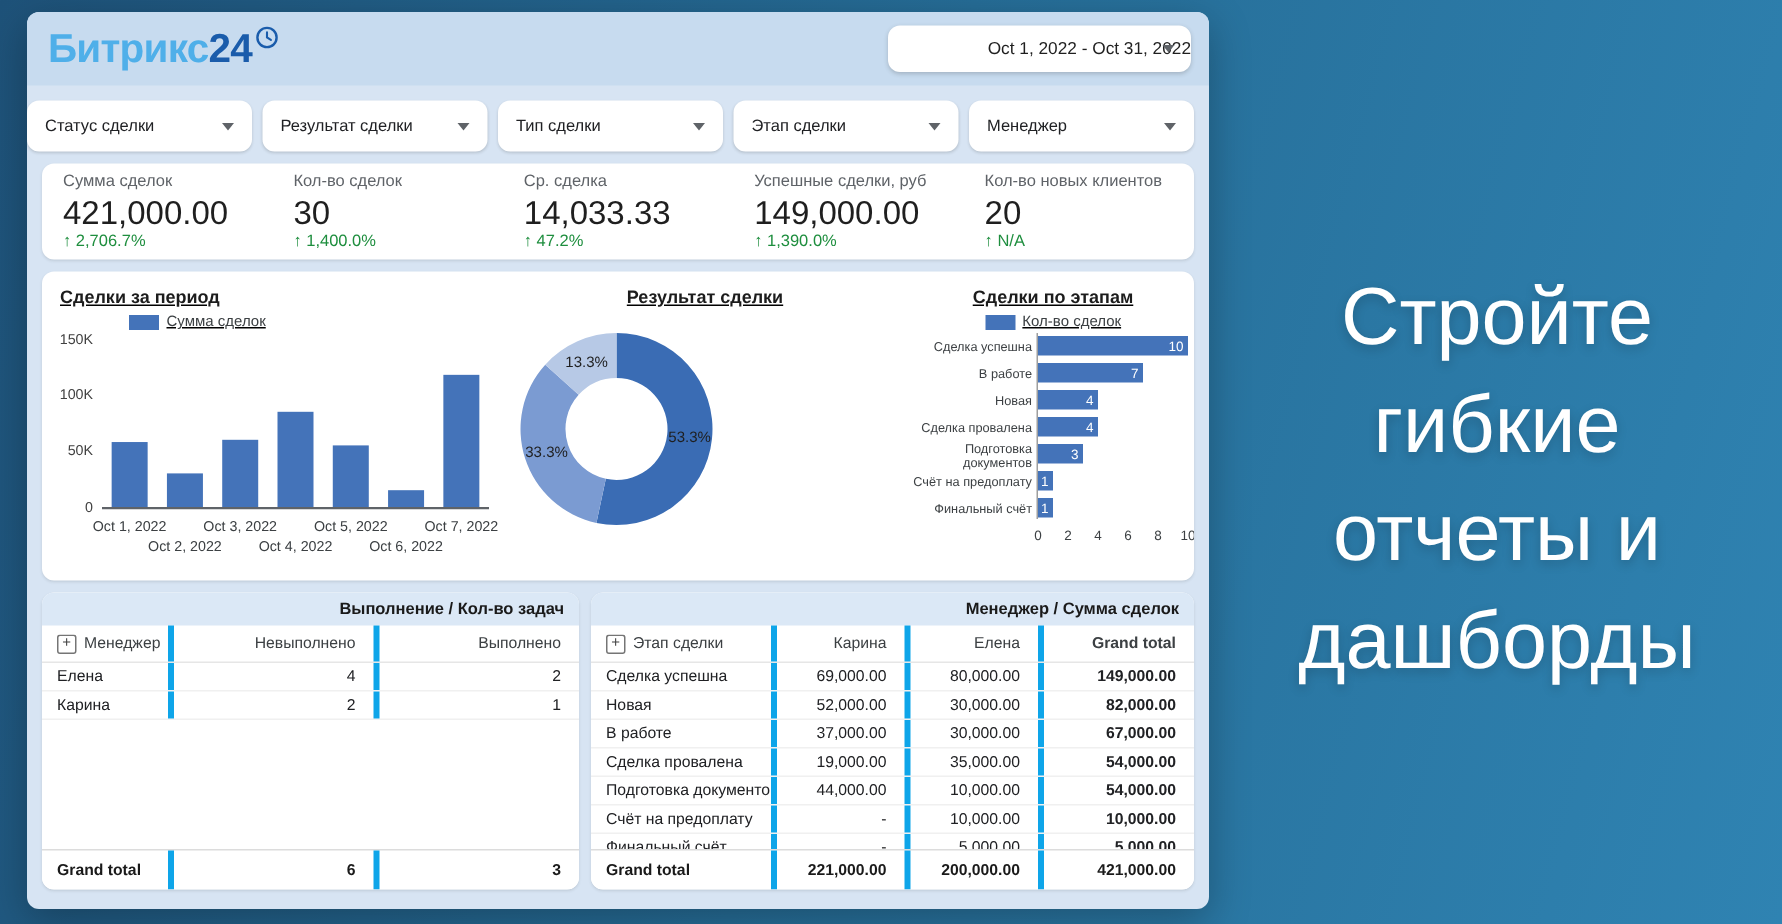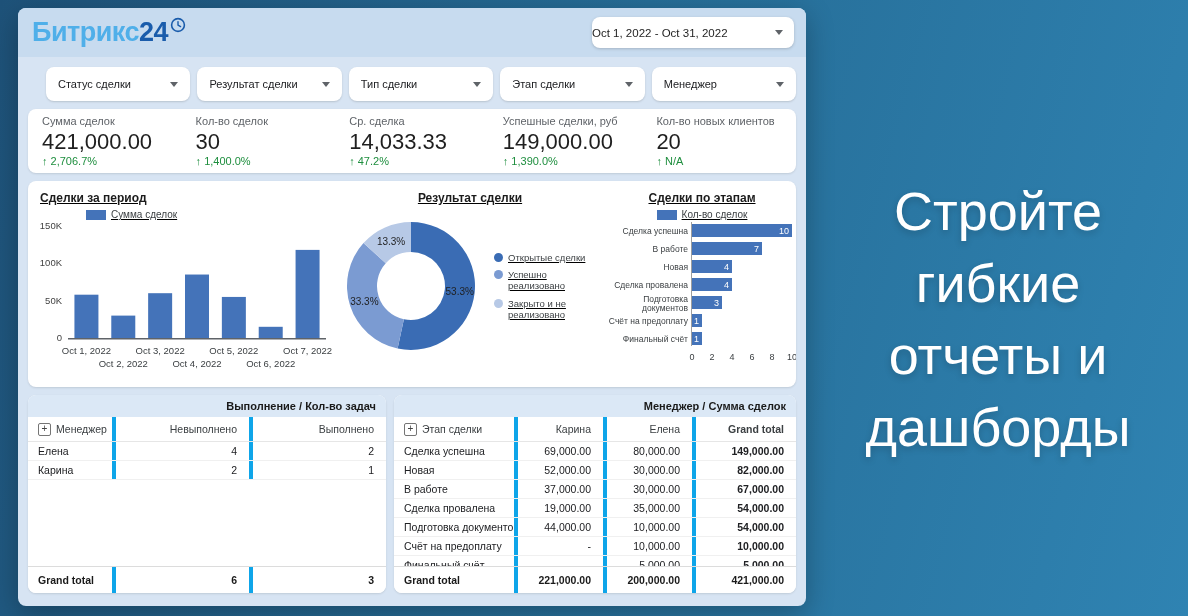--- a/index.html
+++ b/index.html
@@ -16,26 +16,26 @@
   .band{
     height:49px;background:#c7dbef;display:flex;align-items:center;
     justify-content:space-between;padding:0 12px 0 14px;
   }
   .logo{font-size:27px;font-weight:bold;letter-spacing:-.5px;line-height:1;display:flex;align-items:flex-start;}
   .logo .lg1{color:#4fafe9;}
   .logo .lg2{color:#1a5cab;}
   .clock-ic{margin:-2px 0 0 2px;}
   .date-pill{
     width:202px;height:31px;background:#fff;border-radius:8px;position:relative;
-    display:flex;align-items:center;justify-content:flex-start;font-size:11.5px;color:#1f1f1f;
+    display:flex;align-items:center;justify-content:flex-end;font-size:11.5px;color:#1f1f1f;
     box-shadow:0 1px 3px rgba(60,64,67,.25);cursor:pointer;
   }
   .caret{width:0;height:0;border-left:4px solid transparent;border-right:4px solid transparent;border-top:5px solid #5f6368;}
   .date-pill .caret{position:absolute;right:11px;top:13px;}
-  .filters{display:flex;gap:7px;padding:10px 10px 0 28px;text-align:right;}
+  .filters{display:flex;gap:7px;padding:10px 10px 0 0;text-align:right;}
   .filter-pill{
     flex:1;height:34px;background:#fff;border-radius:8px;display:flex;align-items:center;
     justify-content:space-between;padding:0 12px;font-size:11px;color:#202124;
     box-shadow:0 1px 2px rgba(60,64,67,.2);cursor:pointer;white-space:nowrap;
   }
   .kpi-card{
     margin:8px 10px 0;background:#fff;border-radius:8px;height:64px;display:flex;
     align-items:center;box-shadow:0 1px 2px rgba(60,64,67,.15);
   }
   .kpi{flex:1;padding-left:14px;}
@@ -189,34 +189,20 @@
       <div class="chart-title">Результат сделки</div>
       <div class="donut-flex">
         <svg id="donut-svg" width="158" height="158">
             <path d="M 79 15 A 64 64 0 1 1 65.61491629199573 141.58465893595425 L 71.88917428012273 112.24810005972569 A 34 34 0 1 0 79 45 Z" fill="#3a6cb4"></path>
             <text x="127.7283418320086" y="87.6525432849148" text-anchor="middle" font-size="10" fill="#1f1f1f">53.3%</text>
             <path d="M 65.61491629199573 141.58465893595425 A 64 64 0 0 1 31.492637328280992 36.115848009109946 L 53.76171358064928 56.21779425483966 A 34 34 0 0 0 71.88917428012273 112.24810005972569 Z" fill="#7b9bd2"></path>
             <text x="32.37922074052436" y="97.5832006298148" text-anchor="middle" font-size="10" fill="#1f1f1f">33.3%</text>
             <path d="M 31.492637328280992 36.115848009109946 A 64 64 0 0 1 78.99999999999999 15 L 79 45 A 34 34 0 0 0 53.76171358064928 56.21779425483966 Z" fill="#b7c9e6"></path>
             <text x="59.09806246283082" y="37.723746446731205" text-anchor="middle" font-size="10" fill="#1f1f1f">13.3%</text>
           </svg>
-        <div class="donut-legend" id="donut-legend">
-            <div class="dl-item">
-              <span class="dl-dot" style="background: rgb(58, 108, 180);"></span>
-              <span>Открытые сделки</span>
-            </div>
-            <div class="dl-item">
-              <span class="dl-dot" style="background: rgb(123, 155, 210);"></span>
-              <span>Успешно реализовано</span>
-            </div>
-            <div class="dl-item">
-              <span class="dl-dot" style="background: rgb(183, 201, 230);"></span>
-              <span>Закрыто и не реализовано</span>
-            </div>
-          </div>
       </div>
     </div>
     <div class="chart-sec sec-hbar">
       <div class="chart-title">Сделки по этапам</div>
       <div class="legend-row">
         <span class="legend-swatch"></span>
         <span>Кол-во сделок</span>
       </div>
       <svg id="hbar-svg" width="188" height="158">
           <text x="80" y="14" text-anchor="end" font-size="8.5" fill="#3c4043">Сделка успешна</text>

